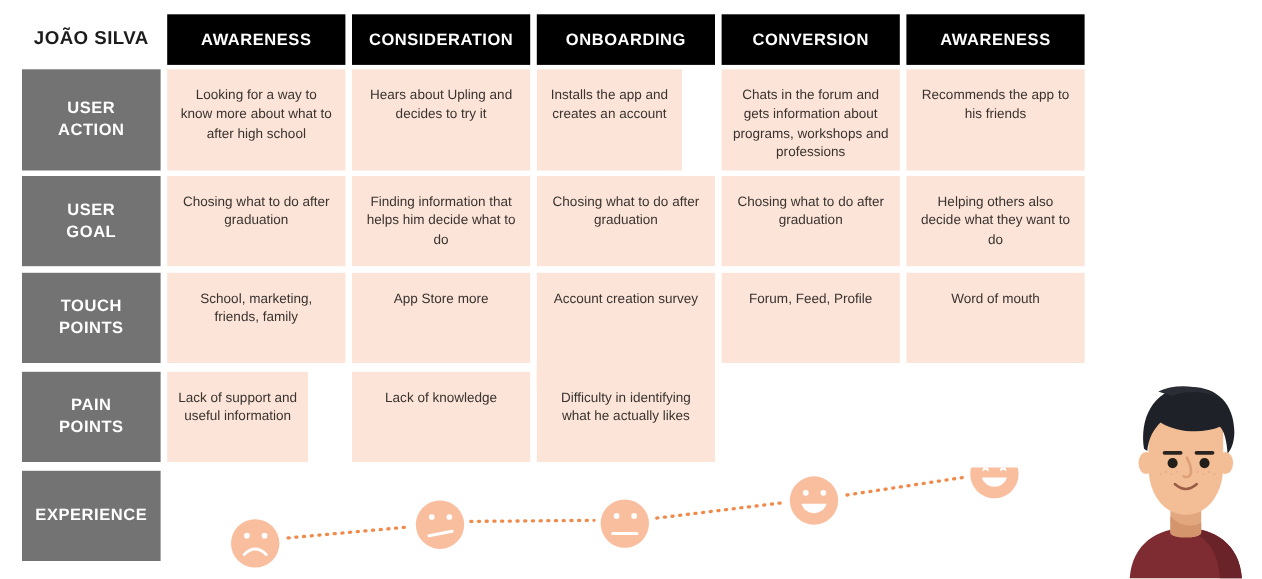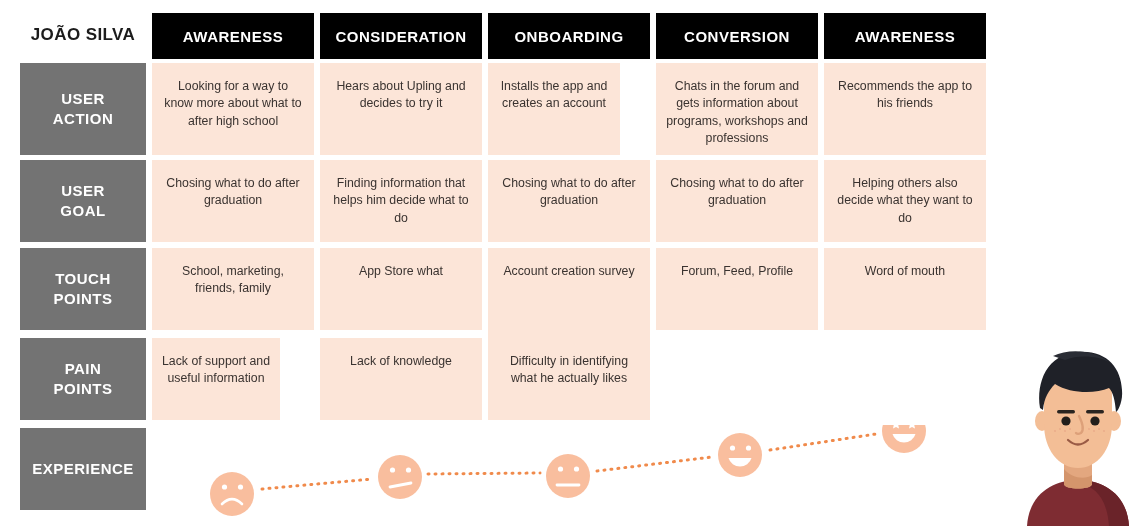--- a/index.html
+++ b/index.html
@@ -143,21 +143,21 @@
   <div class="cell" style="left:656px; top:160px; width:162px; height:82px;">Chosing what to do after graduation</div>
   <div class="cell" style="left:824px; top:160px; width:162px; height:82px;">Helping others also decide what they want to do</div>
 
   <div class="row-label" style="top:248px; height:82px;">
     <span>
       <span>TOUCH</span><br>
       <span>POINTS</span>
     </span>
   </div>
   <div class="cell" style="left:152px; top:248px; width:162px; height:82px;">School, marketing, friends, family</div>
-  <div class="cell" style="left:320px; top:248px; width:162px; height:82px;">App Store what</div>
+  <div class="cell" style="left:320px; top:248px; width:162px; height:82px;">App Store more</div>
   <div class="cell" style="left:488px; top:248px; width:162px; height:104px;">Account creation survey</div>
   <div class="cell" style="left:656px; top:248px; width:162px; height:82px;">Forum, Feed, Profile</div>
   <div class="cell" style="left:824px; top:248px; width:162px; height:82px;">Word of mouth</div>
 
   <div class="row-label" style="top:338px; height:82px;">
     <span>
       <span>PAIN</span><br>
       <span>POINTS</span>
     </span>
   </div>

